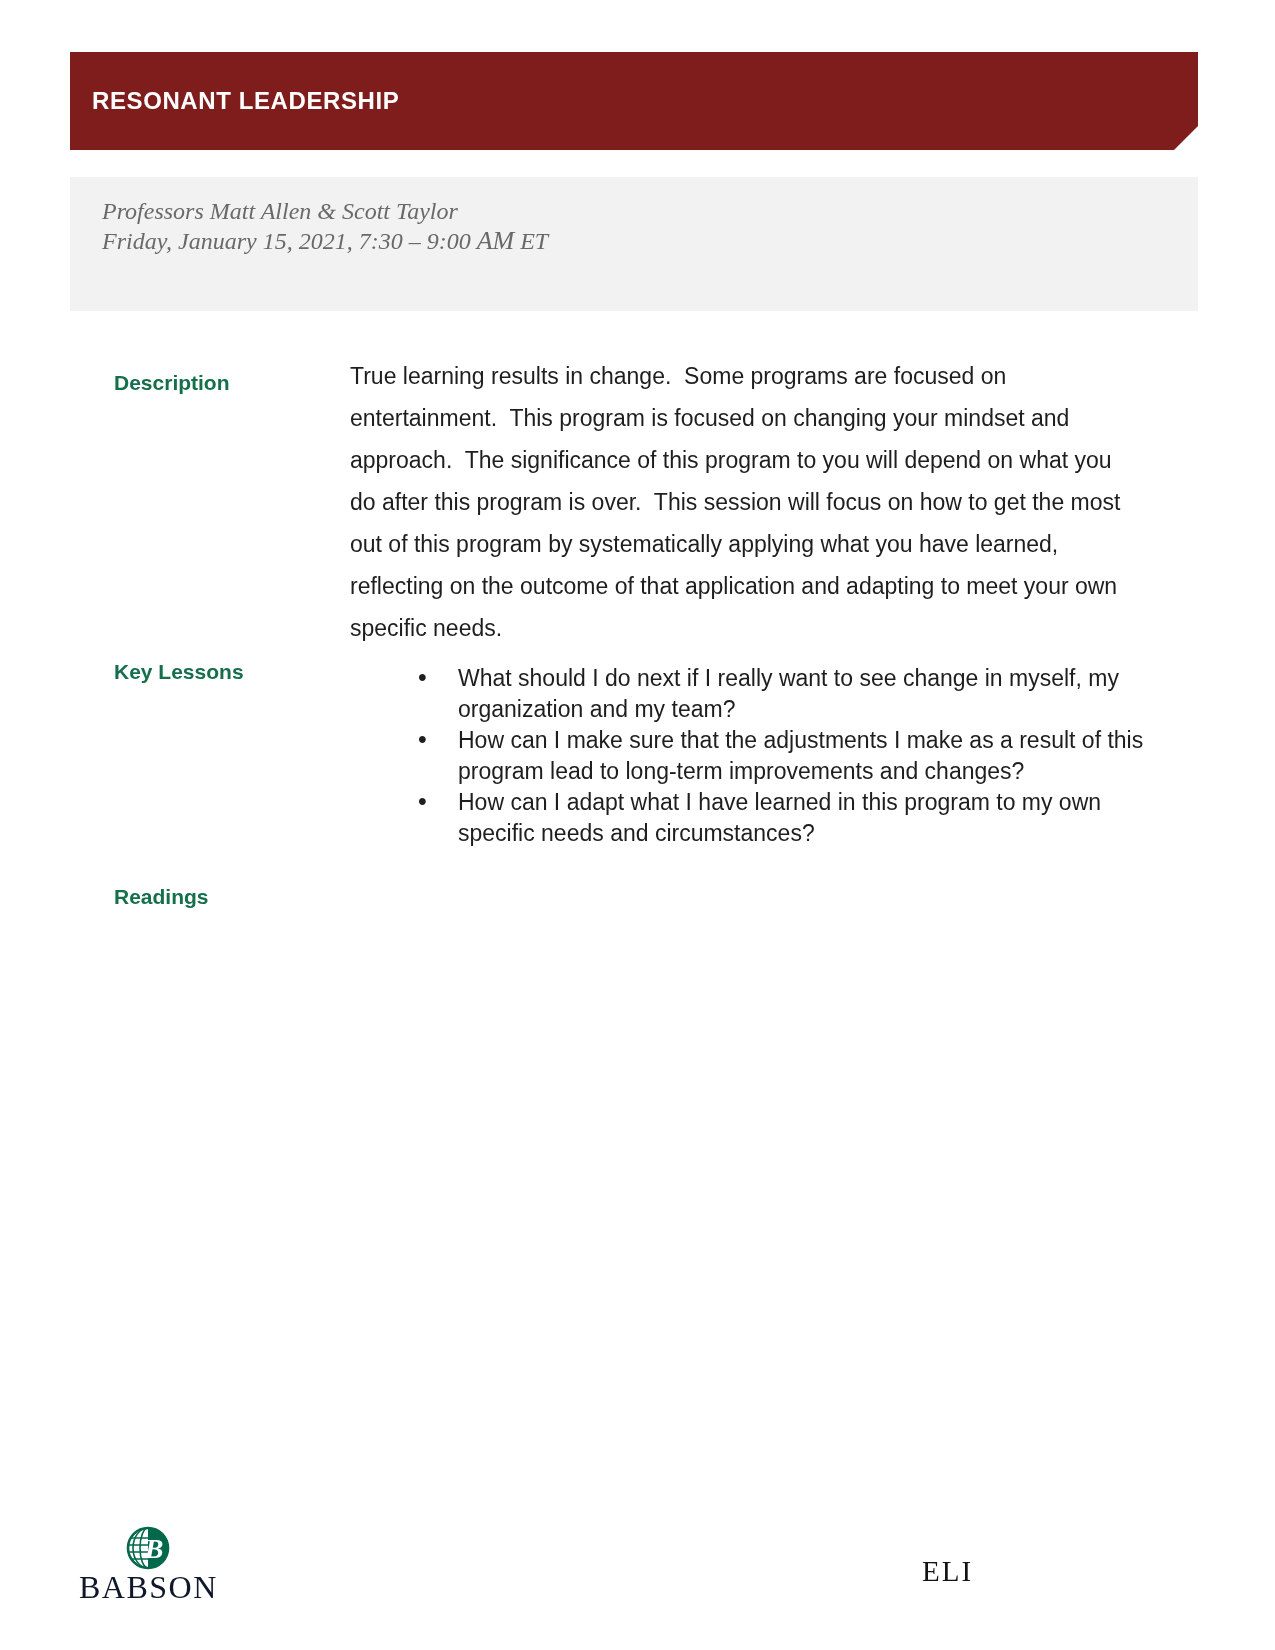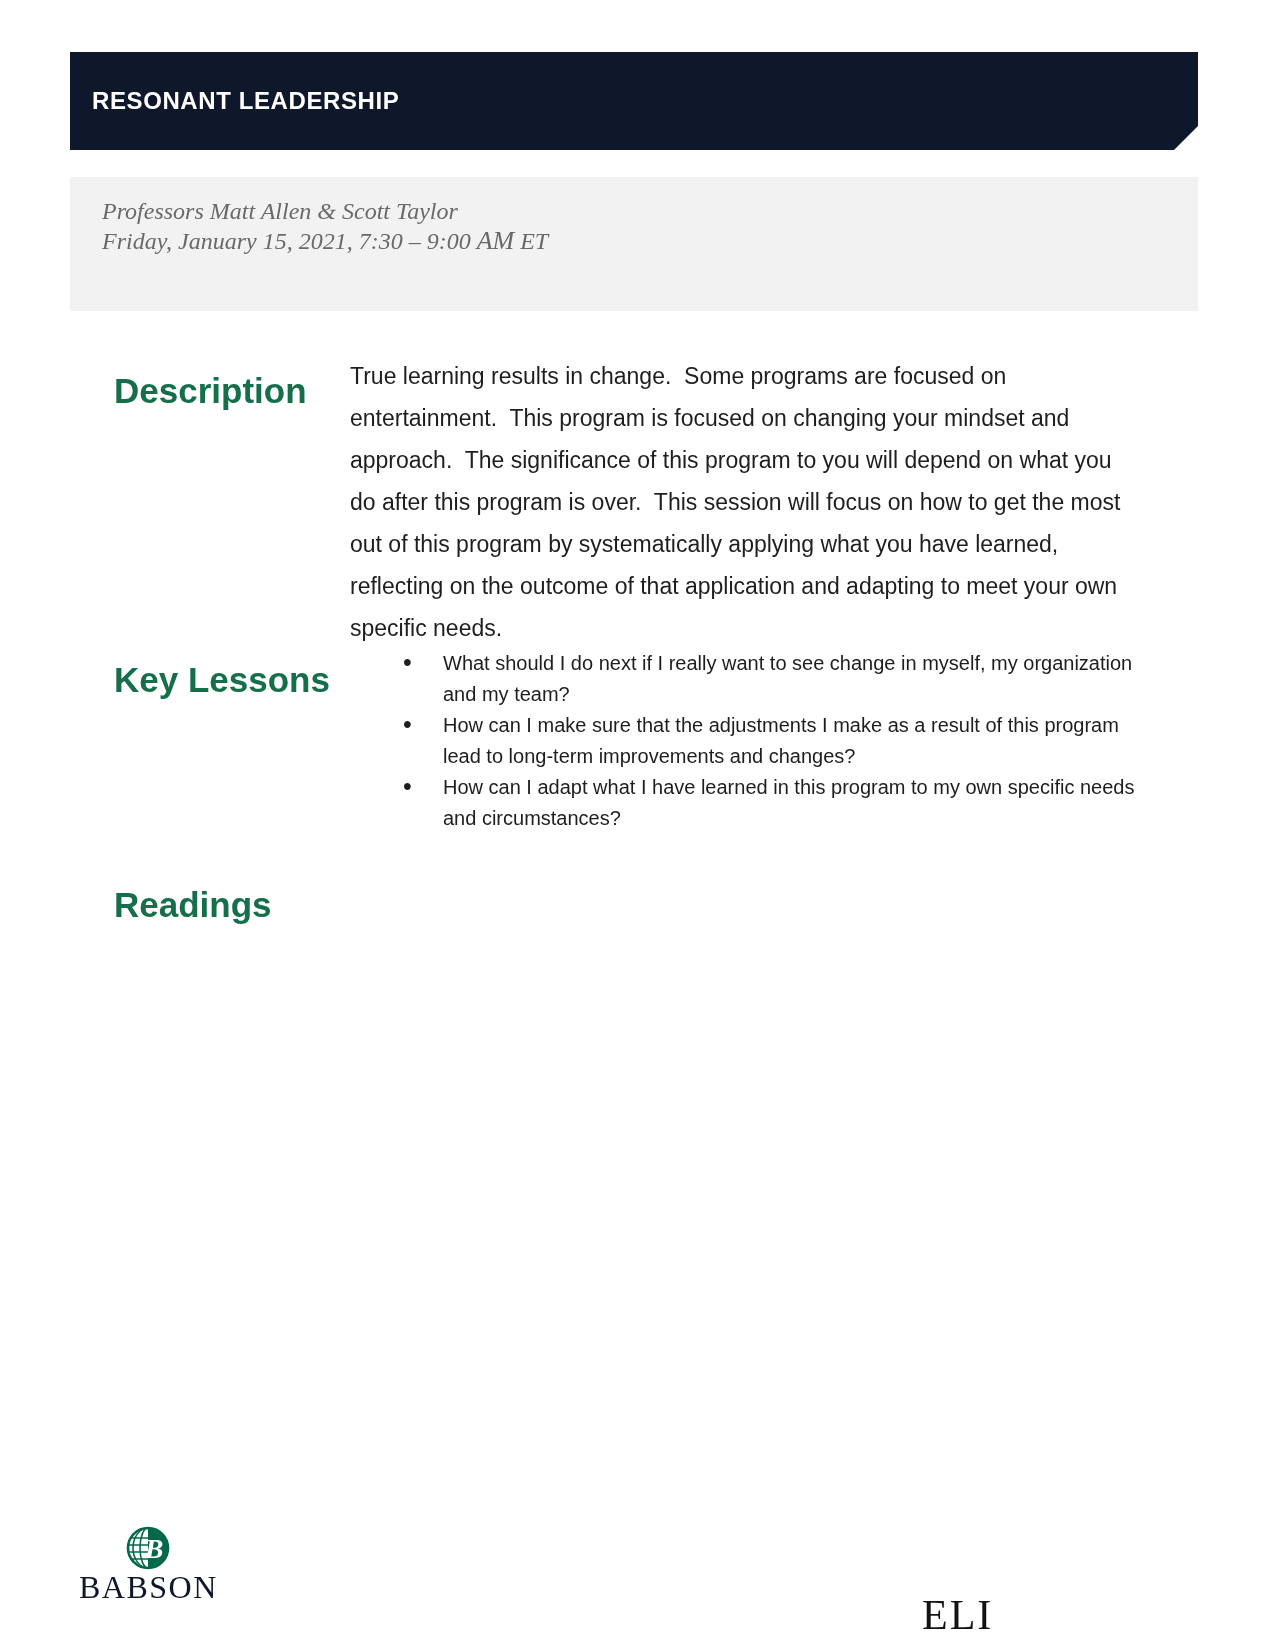--- a/index.html
+++ b/index.html
@@ -6,21 +6,21 @@
   .page{
     position:relative;
     width:1275px;height:1650px;
     background:#ffffff;
     font-family:"Liberation Sans",sans-serif;
     overflow:hidden;
   }
   
   .banner{
     position:absolute;left:70px;top:52px;width:1128px;height:98px;
-    background:#0f172a;
+    background:#7f1d1d;
     clip-path:polygon(0 0,100% 0,100% calc(100% - 24px),calc(100% - 24px) 100%,0 100%);
     display:flex;align-items:center;
   }
   .banner-title{
     color:#ffffff;font-size:24px;font-weight:bold;letter-spacing:.6px;
     padding-left:22px;
   }
   
   .header-box{
     position:absolute;left:70px;top:177px;width:1128px;height:134px;
@@ -31,57 +31,57 @@
   .session-title{
     color:#156f4a;font-size:30px;font-weight:bold;line-height:40px;margin:0;
   }
   .session-sub{
     color:#696969;font-size:24px;font-style:italic;line-height:30px;margin:0;font-family:Liberation Serif, serif;
   }
   .meridiem{font-size:26px;}
   
   .section-heading{
     position:absolute;left:114px;
-    color:#156f4a;font-size:35px;font-weight:bold;margin:0;
+    color:#156f4a;font-size:21px;font-weight:bold;margin:0;
   }
   .h-description{top:371px;}
   .h-keylessons{top:660px;}
   .h-readings{top:885px;}
   
   .description-body{
     position:absolute;left:350px;top:355px;width:784px;
     color:#1e1e1e;font-size:23px;line-height:42px;
     white-space:pre-wrap;
   }
   
   .lessons-list{
     position:absolute;left:400px;top:648px;width:740px;
-    margin:0;padding:0;list-style:none;
-    color:#1e1e1e;font-size:20px;line-height:31px;
+    margin:15px;padding:0;list-style:none;
+    color:#1e1e1e;font-size:23px;line-height:31px;
   }
   .lessons-list li{
     position:relative;padding-left:43px;white-space:pre-wrap;
   }
   .lessons-list li::before{
     content:"\2022";
     position:absolute;left:3px;top:-1px;font-size:25px;color:#1e1e1e;
   }
   
   .babson-logo{position:absolute;left:79px;top:1524px;width:160px;}
   .babson-globe{position:absolute;left:47px;top:2px;width:44px;height:44px;}
   .babson-wordmark{
     position:absolute;left:0;top:45px;
     font-family:"Liberation Serif",serif;font-size:32px;letter-spacing:1.5px;
     color:#0f172a;white-space:nowrap;
   }
   .eli-logo{position:absolute;left:922px;top:1550px;width:290px;height:52px;}
   .eli-acronym{
     position:absolute;left:0;top:0;
-    font-family:"Liberation Serif",serif;font-size:42px;letter-spacing:2px;
-    color:#131313;line-height:43px;margin-top:44px;
+    font-family:"Liberation Serif",serif;font-size:29px;letter-spacing:2px;
+    color:#131313;line-height:43px;
   }
   .eli-lines{
     position:absolute;left:61px;top:7px;
     font-family:"Liberation Serif",serif;font-size:15px;line-height:17px;
     color:#1e6b58;white-space:nowrap;
   }
 </style>
 </head>
 <body>
 

